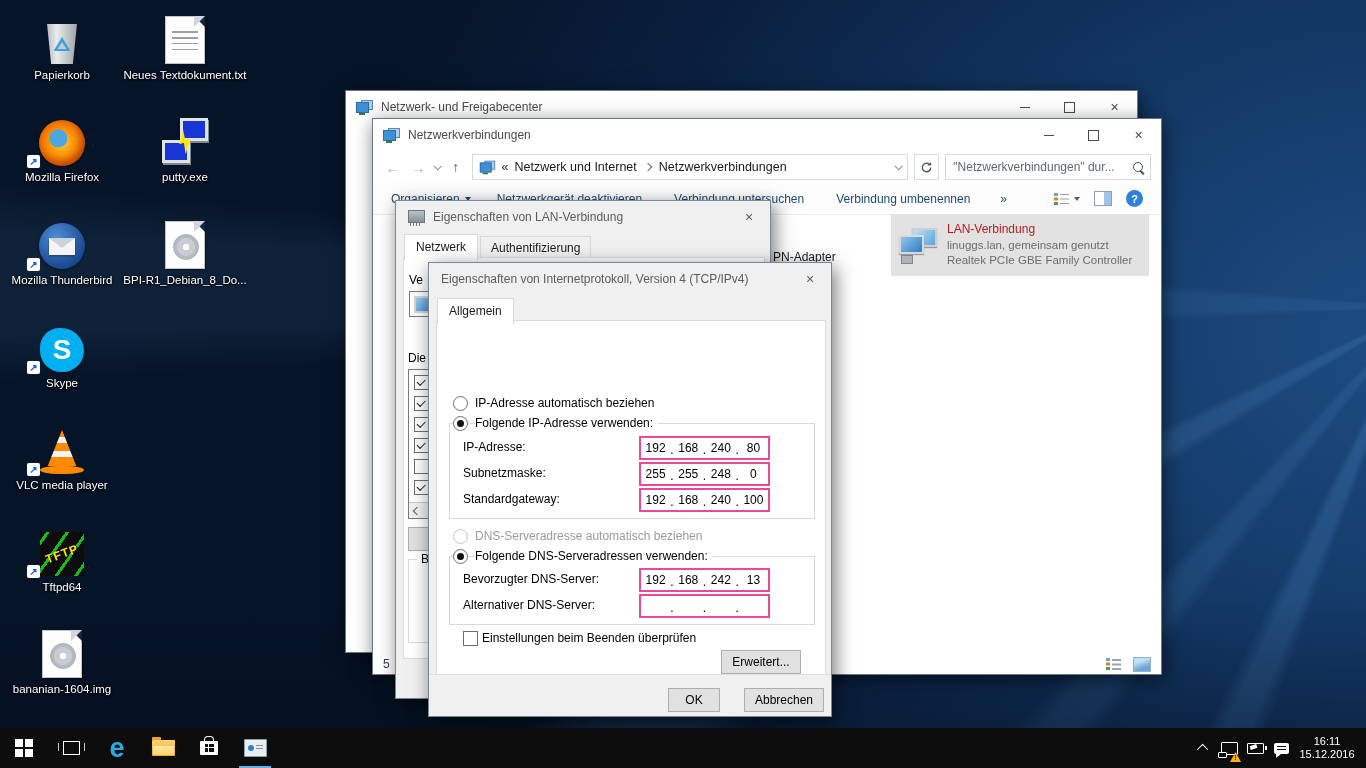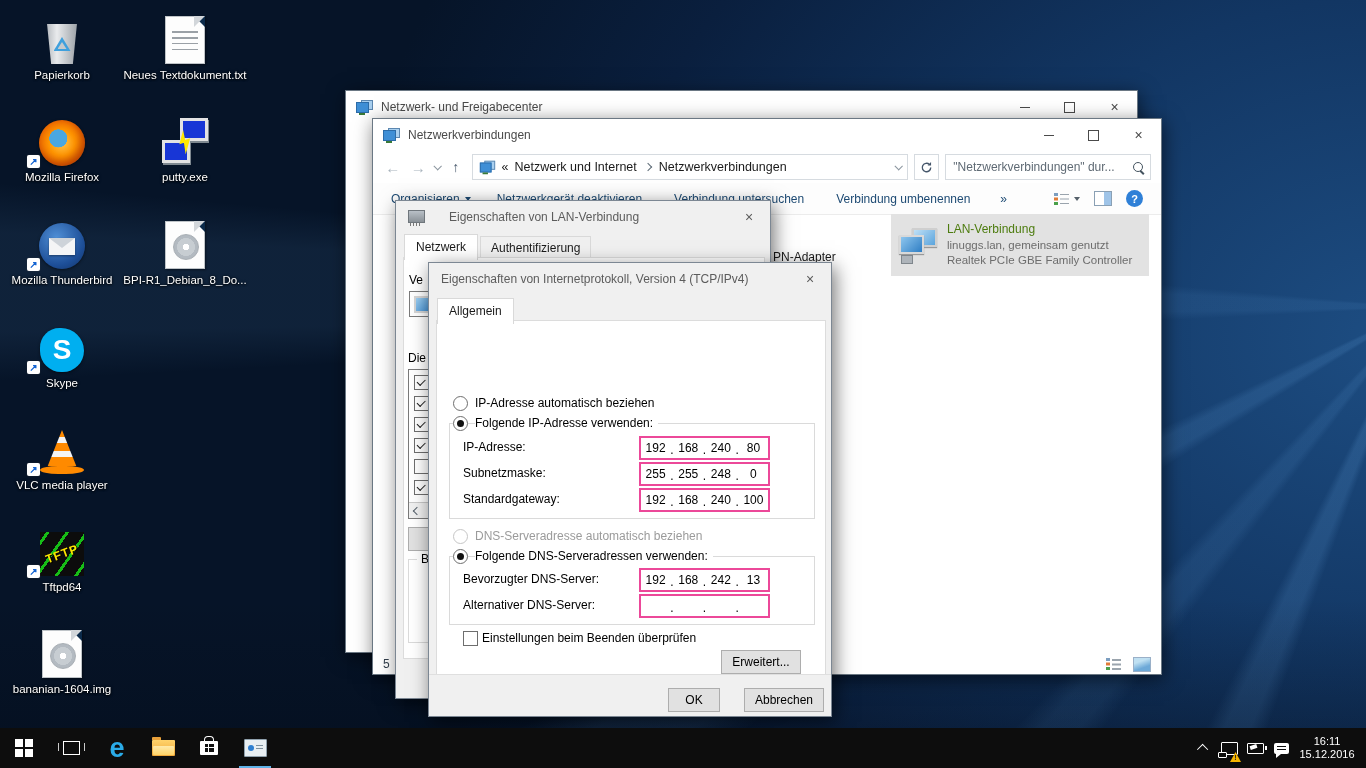--- a/index.html
+++ b/index.html
@@ -91,30 +91,30 @@
   .ic-pane{width:16px;height:13px;border:1px solid #8aa0b4;background:#fff;position:relative;}
   .ic-pane::after{content:"";position:absolute;right:0;top:0;bottom:0;width:7px;background:#9fc4e8;}
   .ic-help{width:17px;height:17px;border-radius:50%;background:#2f80d7;color:#fff;font-size:11px;font-weight:bold;display:flex;align-items:center;justify-content:center;}
 
   
   .tile{position:absolute;left:518px;top:95px;width:258px;height:62px;background:#e2e2e2;display:flex;align-items:center;}
   .tile-ic{position:relative;width:40px;height:34px;margin:0 8px 0 8px;flex:0 0 auto;}
   .tile-ic .m1{position:absolute;right:2px;top:0;width:21px;height:15px;background:linear-gradient(135deg,#bfe0f6,#5aa4dd);border:2px solid #cfcfcf;box-shadow:0 1px 1px #999;}
   .tile-ic .m2{position:absolute;left:0;top:7px;width:21px;height:15px;background:linear-gradient(135deg,#8ec6ee,#2f7ec4);border:2px solid #d9d9d9;box-shadow:0 1px 1px #999;}
   .tile-ic .plug{position:absolute;left:2px;bottom:-2px;width:10px;height:7px;background:#aeb4ba;border:1px solid #7f868c;}
-  .tile-t1{font-size:12px;color:#4d7c0f;margin-bottom:2px;}
+  .tile-t1{font-size:12px;color:#b91c1c;margin-bottom:2px;}
   .tile-t2{font-size:11.5px;color:#6d6d6d;line-height:1.3;}
   .partial-label{position:absolute;left:400px;top:131px;font-size:12px;color:#1a1a1a;}
   .statusbar{position:absolute;left:0;right:0;bottom:0;height:20px;display:flex;align-items:center;padding:0 10px;font-size:12px;color:#33404d;background:#fff;}
   .statusbar .sp{flex:1;}
   .ic-thumb{width:16px;height:13px;border:1px solid #9ab0c8;background:linear-gradient(160deg,#bfe0f2 30%,#6da9d8 70%);}
 
   
   .dlg{position:absolute;background:#f0f0f0;border:1px solid #7c8793;box-shadow:3px 5px 18px rgba(0,0,0,.55);}
-  .dtit{height:31px;display:flex;align-items:center;padding-left:12px;gap:24px;font-size:12px;color:#5c5c5c;}
+  .dtit{height:31px;display:flex;align-items:center;padding-left:12px;gap:8px;font-size:12px;color:#5c5c5c;}
   .dx{margin-left:auto;width:42px;height:100%;display:flex;align-items:center;justify-content:center;color:#5c5c5c;font-size:14px;}
   .tabs{position:absolute;display:flex;align-items:flex-end;}
   .tb{font-size:12px;padding:4px 10px;border:1px solid #d9d9d9;border-bottom:none;background:#f0f0f0;margin-right:2px;color:#1a1a1a;}
   .tb.act{background:#fff;padding:5px 11px 6px;position:relative;z-index:2;margin-bottom:-1px;}
   .tpage{position:absolute;background:#fff;border:1px solid #dcdcdc;}
   .flab{position:absolute;font-size:12px;color:#000;white-space:nowrap;}
   .gray{color:#9b9b9b;}
   .rad{position:absolute;width:13px;height:13px;border-radius:50%;border:1px solid #6e6e6e;background:#fff;}
   .rad.sel::after{content:"";position:absolute;inset:3px;border-radius:50%;background:#111;}
   .rad.dis{border-color:#c6c6c6;}

